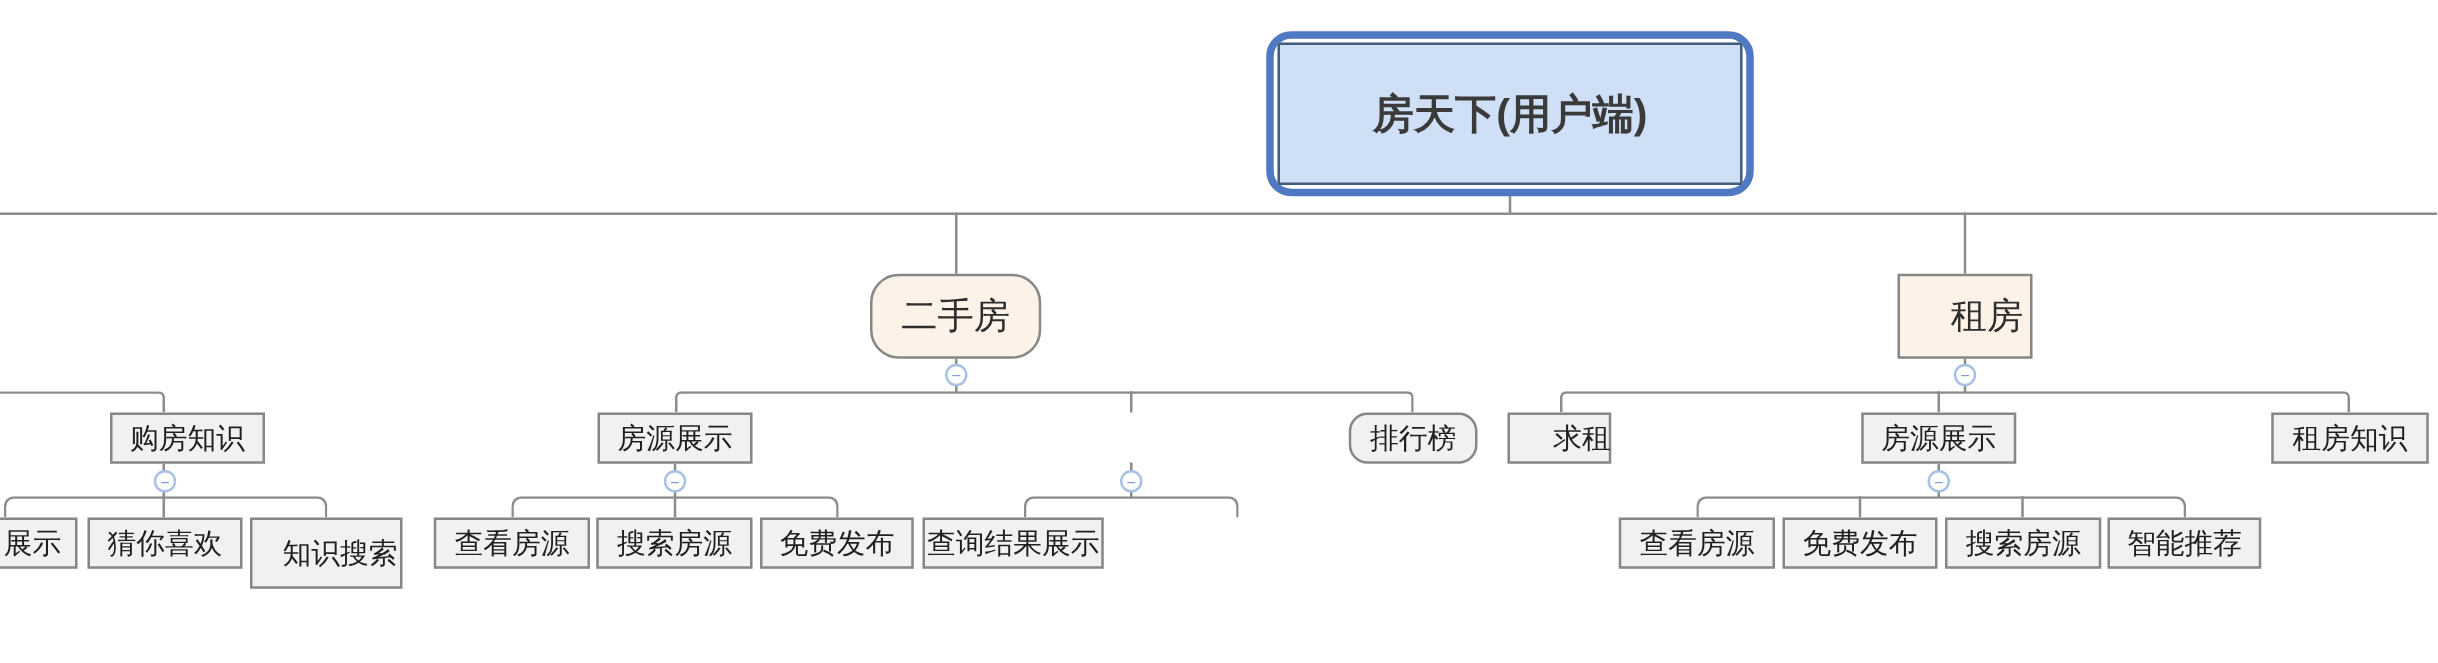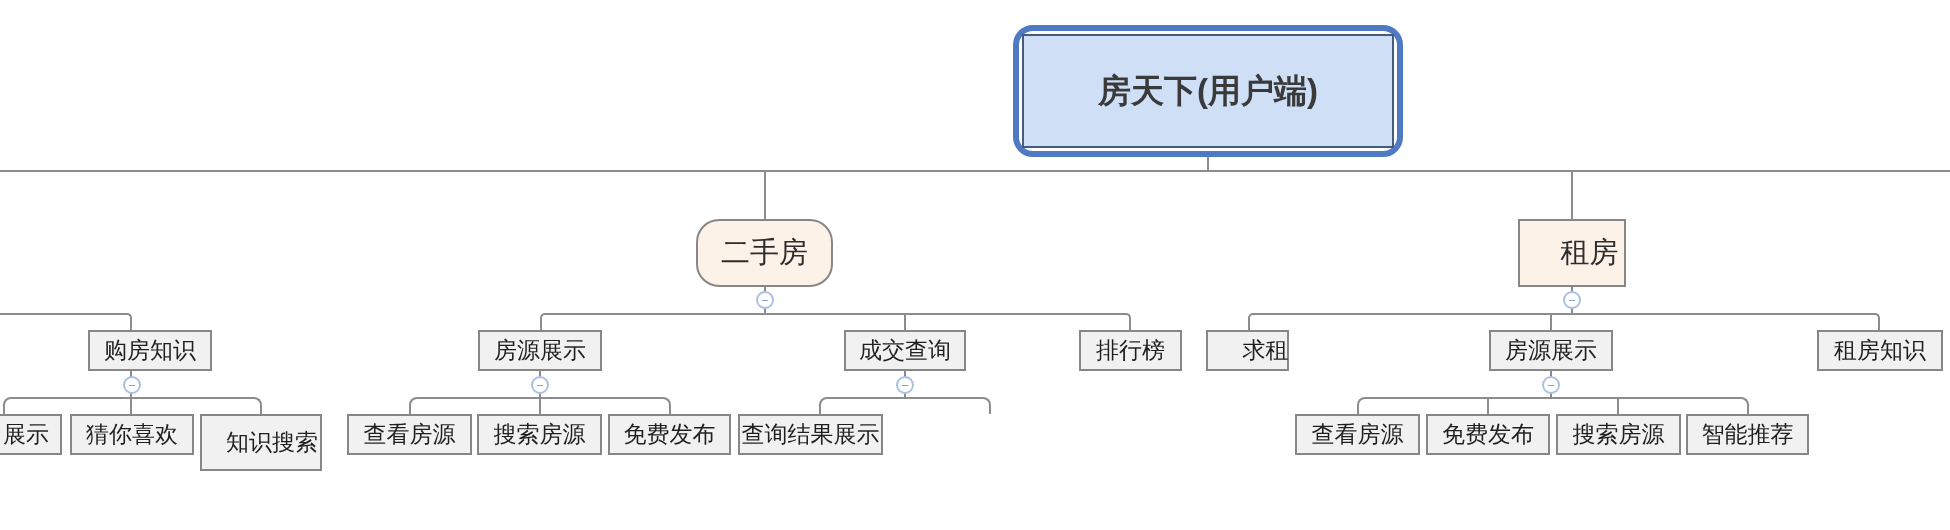--- a/index.html
+++ b/index.html
@@ -89,22 +89,21 @@
 
   <div class="root-outer">
     <div class="root-inner">房天下(用户端)</div>
   </div>
 
   <div class="node lvl2" style="left:696px;top:219px;width:137px;height:68px;border-radius:23px;">二手房</div>
   <div class="node lvl2" style="left:1518px;top:219px;width:108px;height:68px;padding-left:35px;">租房</div>
 
   <div class="node" style="left:70px;top:330px;width:124px;height:41px;margin-left:18px;">购房知识</div>
   <div class="node" style="left:478px;top:330px;width:124px;height:41px;">房源展示</div>
-  <div class="node" style="left:844px;top:330px;width:122px;height:41px;">成交查询</div>
-  <div class="node" style="left:1079px;top:330px;width:103px;height:41px;">排行榜</div>
+  <div class="node" style="left:1079px;top:330px;width:103px;height:41px;border-radius:15px;">排行榜</div>
   <div class="node" style="left:1206px;top:330px;width:83px;height:41px;padding-left:36px;">求租</div>
   <div class="node" style="left:1489px;top:330px;width:124px;height:41px;">房源展示</div>
   <div class="node" style="left:1817px;top:330px;width:126px;height:41px;">租房知识</div>
 
   <div class="node cut-left" style="left:-58px;top:414px;width:120px;height:41px;">展示</div>
   <div class="node" style="left:70px;top:414px;width:124px;height:41px;">猜你喜欢</div>
   <div class="node" style="left:200px;top:414px;width:122px;height:57px;padding-left:22px;">知识搜索</div>
   <div class="node" style="left:347px;top:414px;width:125px;height:41px;">查看房源</div>
   <div class="node" style="left:477px;top:414px;width:125px;height:41px;">搜索房源</div>
   <div class="node" style="left:608px;top:414px;width:123px;height:41px;">免费发布</div>

